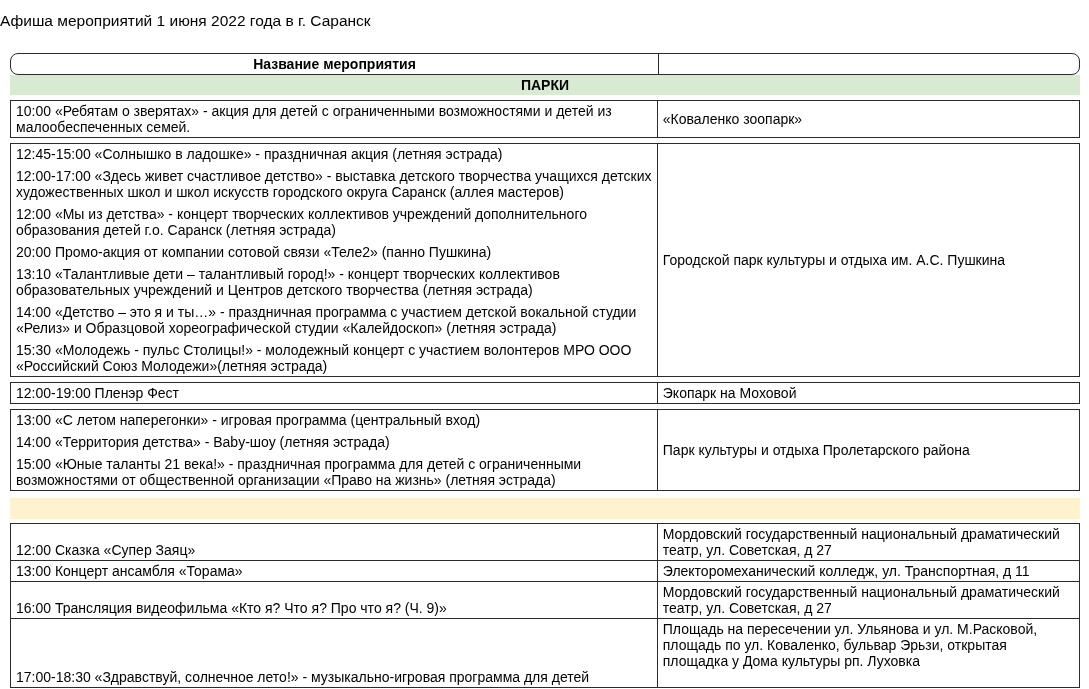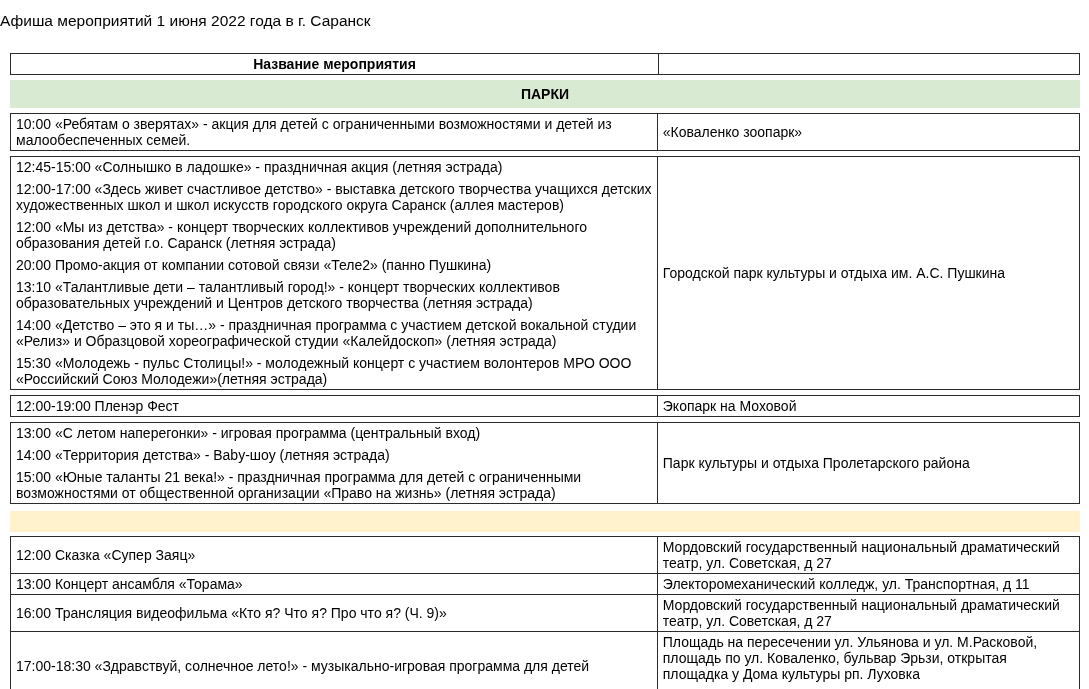--- a/index.html
+++ b/index.html
@@ -20,40 +20,39 @@
     padding-top: 12px;
     font-size: 15.5px;
     font-weight: normal;
   }
   .tbl {
     position: absolute;
     left: 10px;
     top: 53px;
     width: 1070px;
   }
-  .flexrow { display: flex; }
+  .flexrow { display: flex; border-radius: 8px; }
   .c1 {
     width: 648px;
     border-right: 1.5px solid #2b2b2b;
   }
   .c2 { width: 422px; }
 
   
   .hdr {
     border: 1.5px solid #2b2b2b;
     font-weight: bold;
     font-size: 14px;
     line-height: 16px;
   }
   .hdr .c1, .hdr .c2 { padding: 2px 4px; text-align: center; }
 
   
   .band {
-    margin-top: 5px;
-    height: 28px;
+    height: 20px;
     display: flex;
     align-items: center;
     justify-content: center;
     font-weight: bold;
     font-size: 14px;
   }
   .band-parks { background: #d9ead3; }
   .band-second { background: #fff2cc; margin-top: 7px; height: 21px; }
 
   
@@ -78,21 +77,21 @@
   .t2 {
     border: 1.5px solid #2b2b2b;
     margin-top: 4px;
     font-size: 14px;
     line-height: 16px;
   }
   .t2 .trow { display: flex; border-top: 1.5px solid #2b2b2b; }
   .t2 .trow:first-child { border-top: 0; }
   .t2 .c1 {
     display: flex;
-    align-items: center;
+    align-items: flex-end;
     padding: 2px 4px 2px 5px;
   }
   .t2 .c2 { padding: 2px 4px 2px 5px; }
   .t2 .trow:last-child .c2 { padding-bottom: 18px; }
 </style>
 </head>
 <body>
 
 <div class="page">
 

